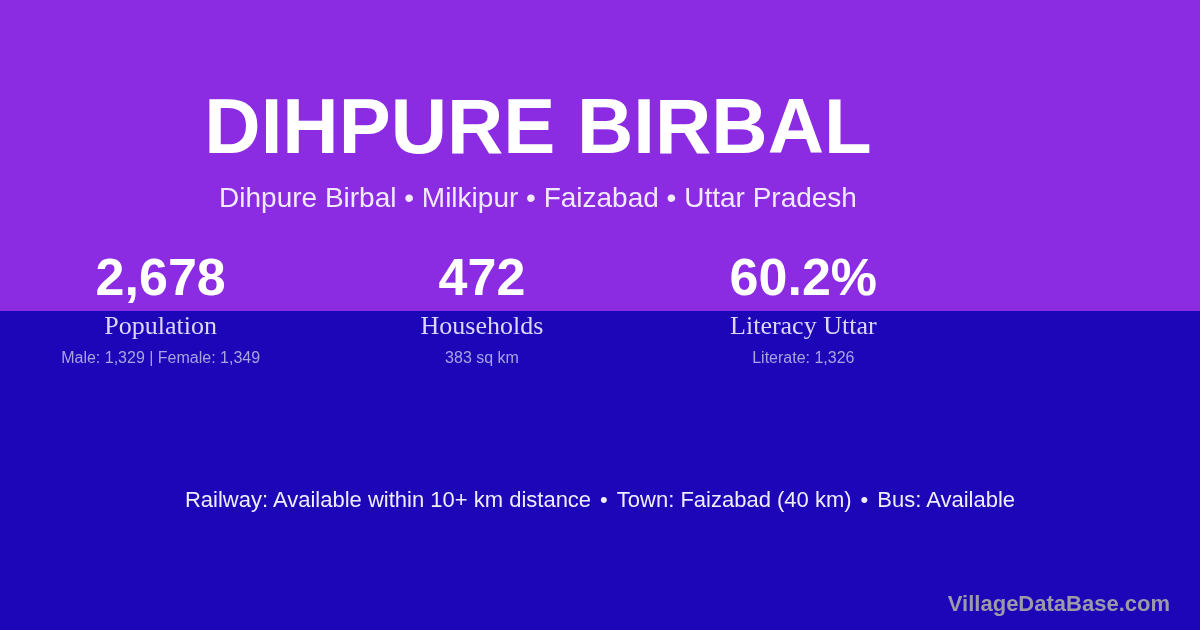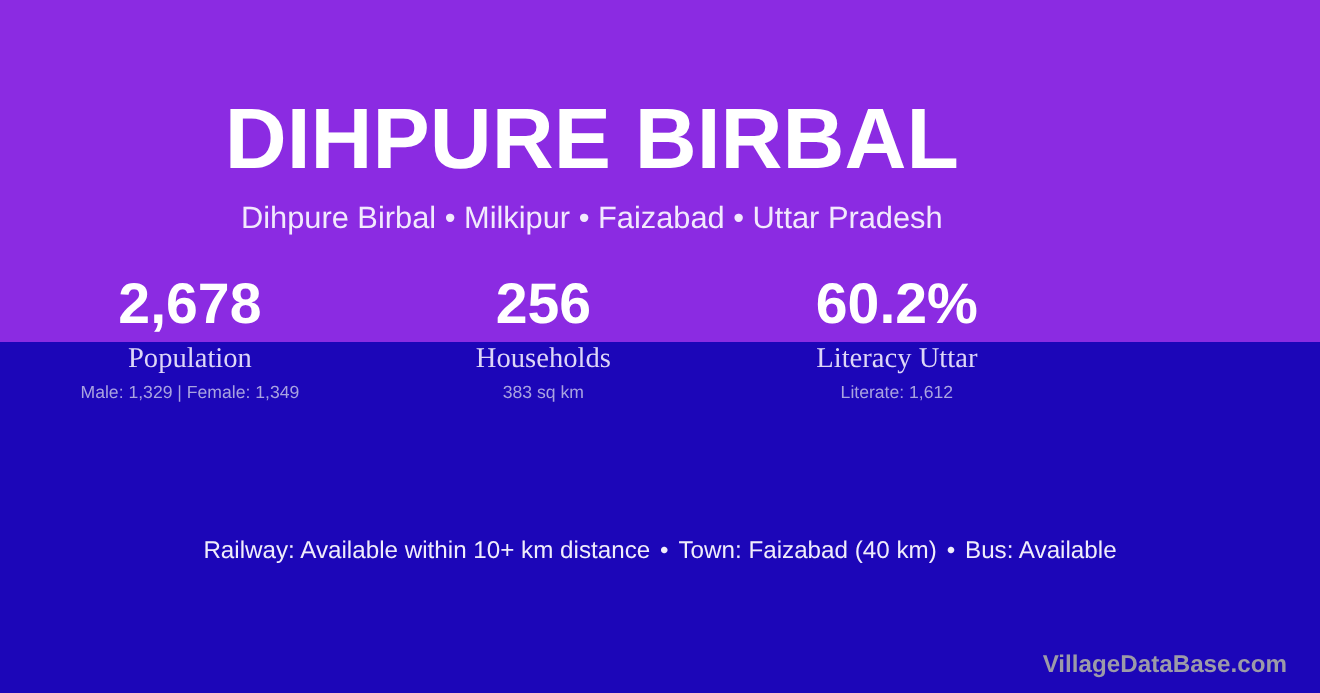--- a/index.html
+++ b/index.html
@@ -59,21 +59,21 @@
     font-size: 28px;
     line-height: 34px;
     font-weight: 400;
     color: #f2e9fd;
     white-space: nowrap;
   }
 
   
   #stats {
     position: absolute;
-    left: 12px;
+    left: 0;
     top: 248px;
     width: 964px;
     display: flex;
     flex-direction: row;
   }
   .stat-col {
     flex: 1 1 0;
     text-align: center;
   }
   .stat-value {
@@ -147,29 +147,29 @@
 
   <div id="stats">
 
     <div class="stat-col">
       <div class="stat-value">2,678</div>
       <div class="stat-label">Population</div>
       <div class="stat-detail">Male: 1,329 | Female: 1,349</div>
     </div>
 
     <div class="stat-col">
-      <div class="stat-value">256</div>
+      <div class="stat-value">472</div>
       <div class="stat-label">Households</div>
       <div class="stat-detail">383 sq km</div>
     </div>
 
     <div class="stat-col">
       <div class="stat-value">60.2%</div>
       <div class="stat-label">Literacy Uttar</div>
-      <div class="stat-detail">Literate: 1,612</div>
+      <div class="stat-detail">Literate: 1,326</div>
     </div>
 
   </div>
 
   <div id="amenities"><span>Railway: Available within 10+ km distance</span><span class="sep">•</span><span>Town: Faizabad (40 km)</span><span class="sep">•</span><span>Bus: Available</span></div>
 
   <div id="brand">VillageDataBase.com</div>
 
 </div>
 

